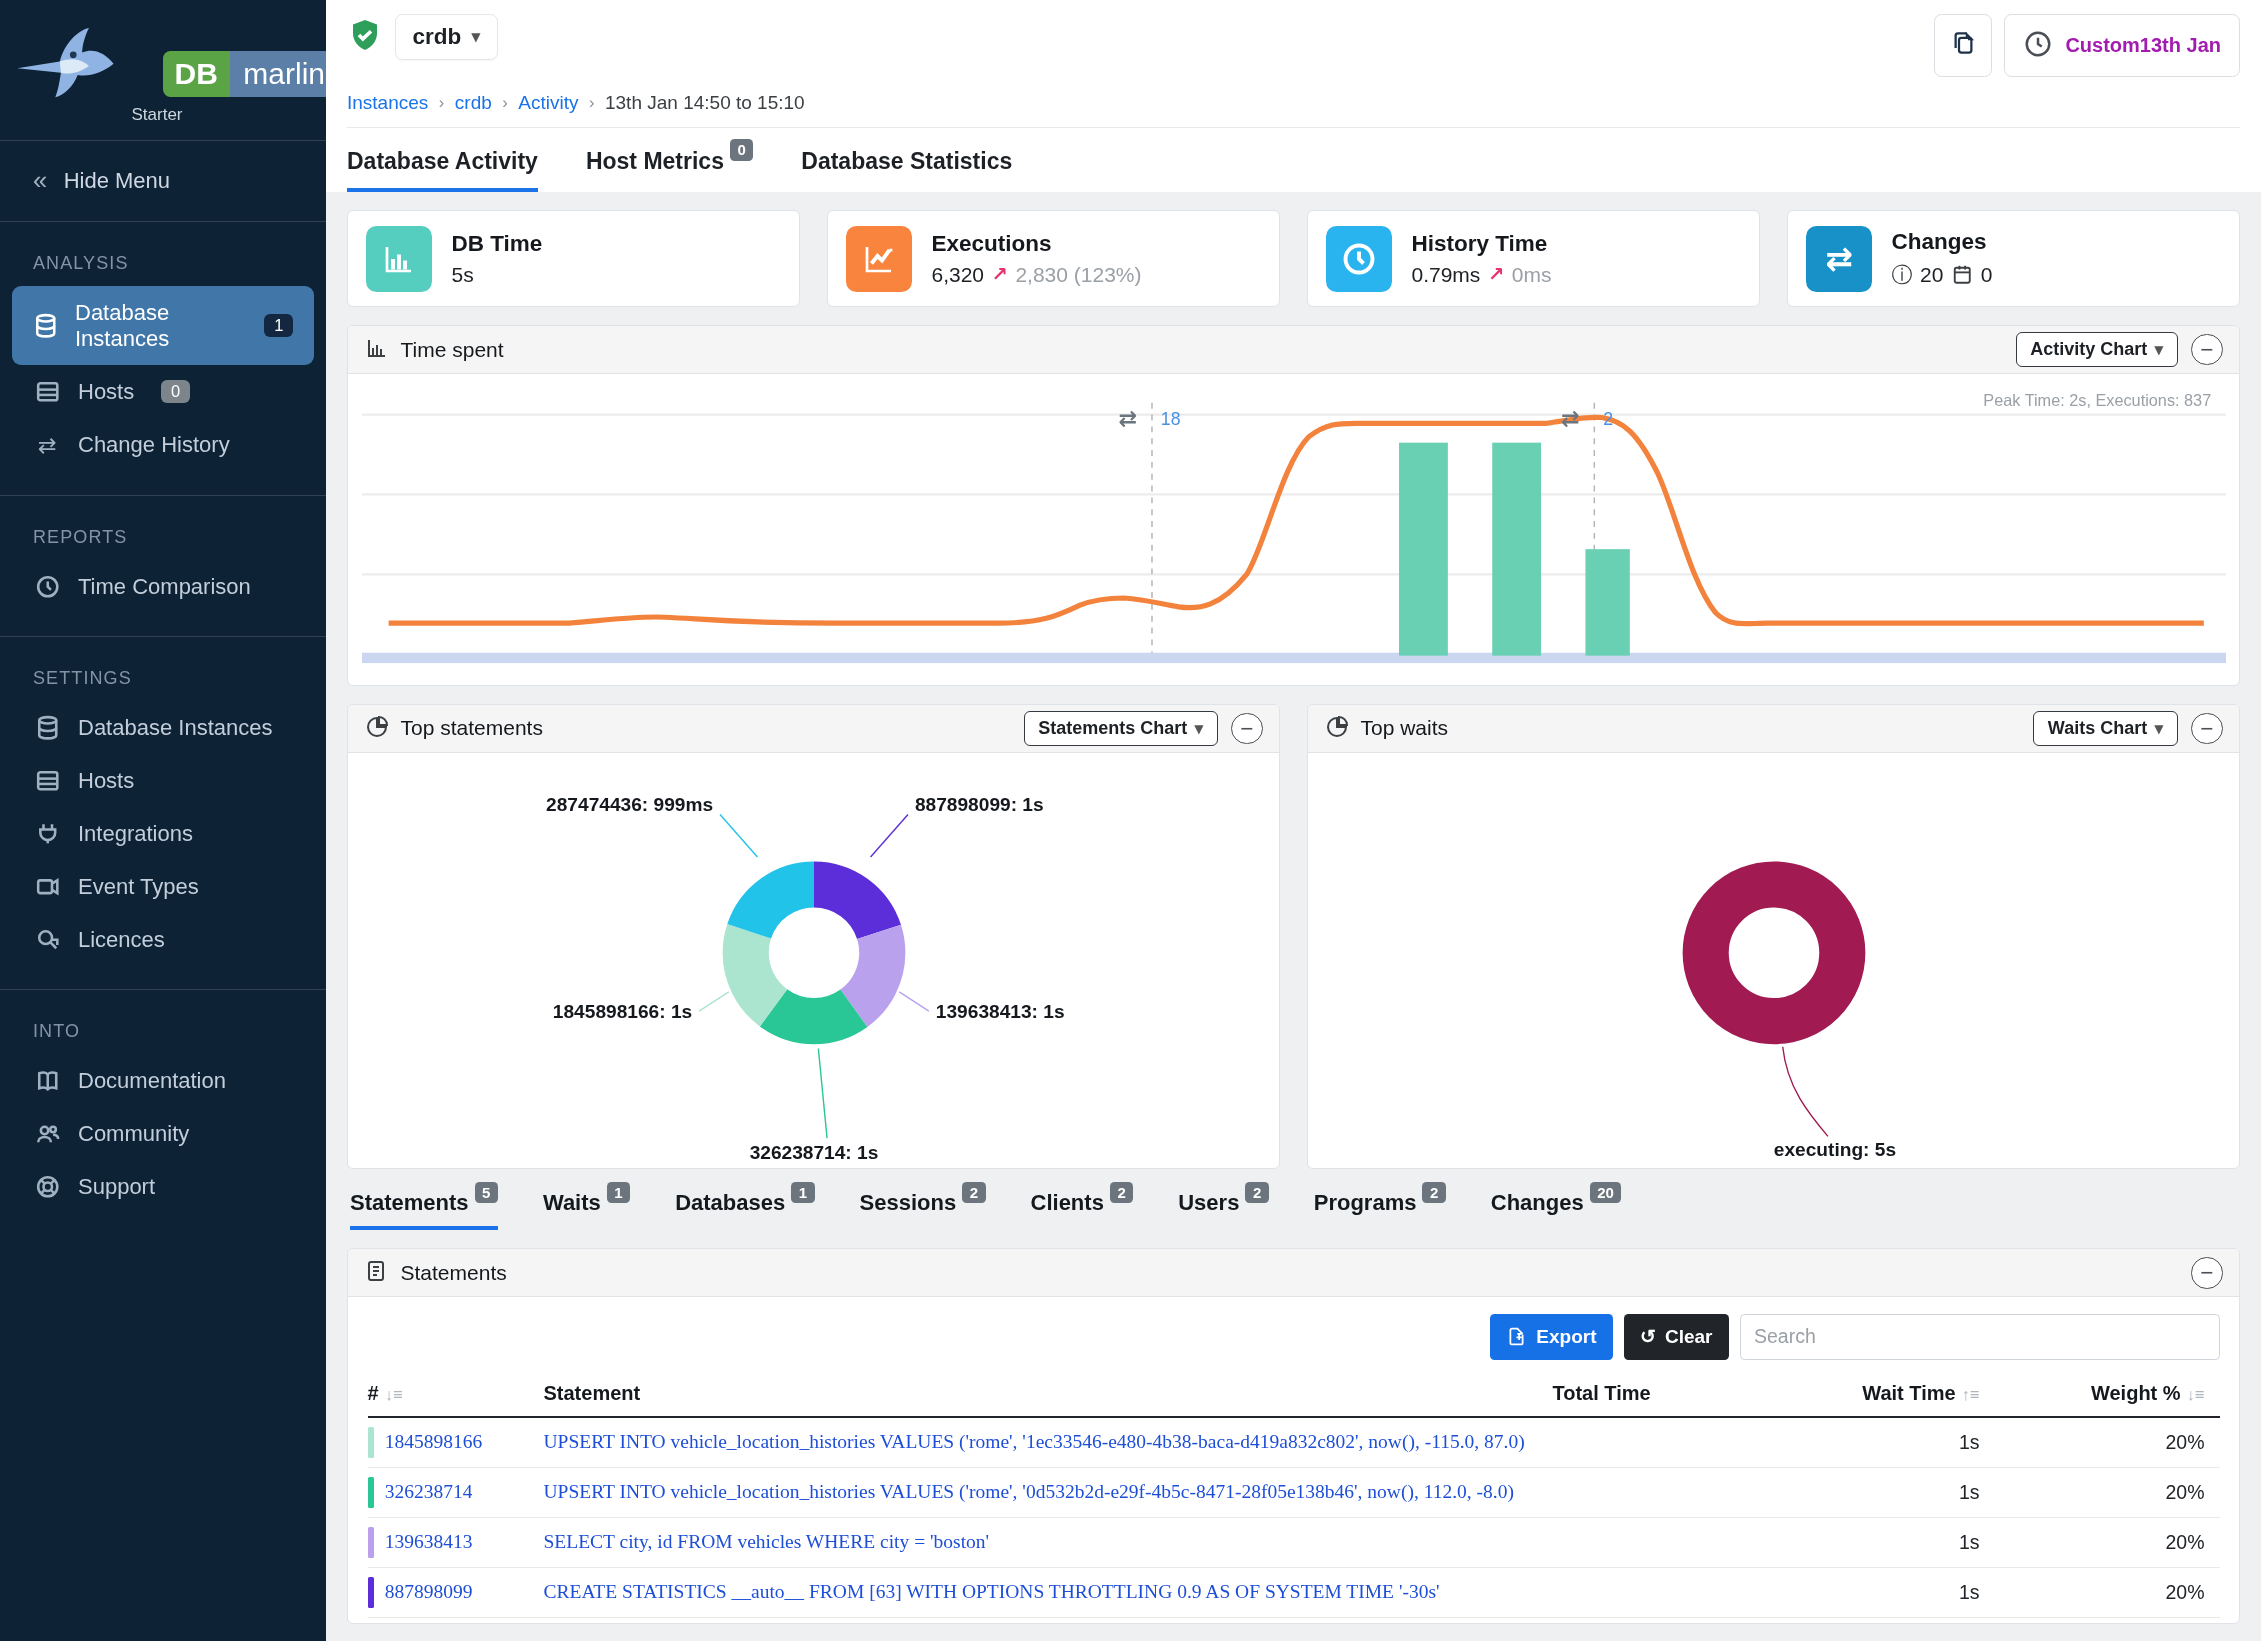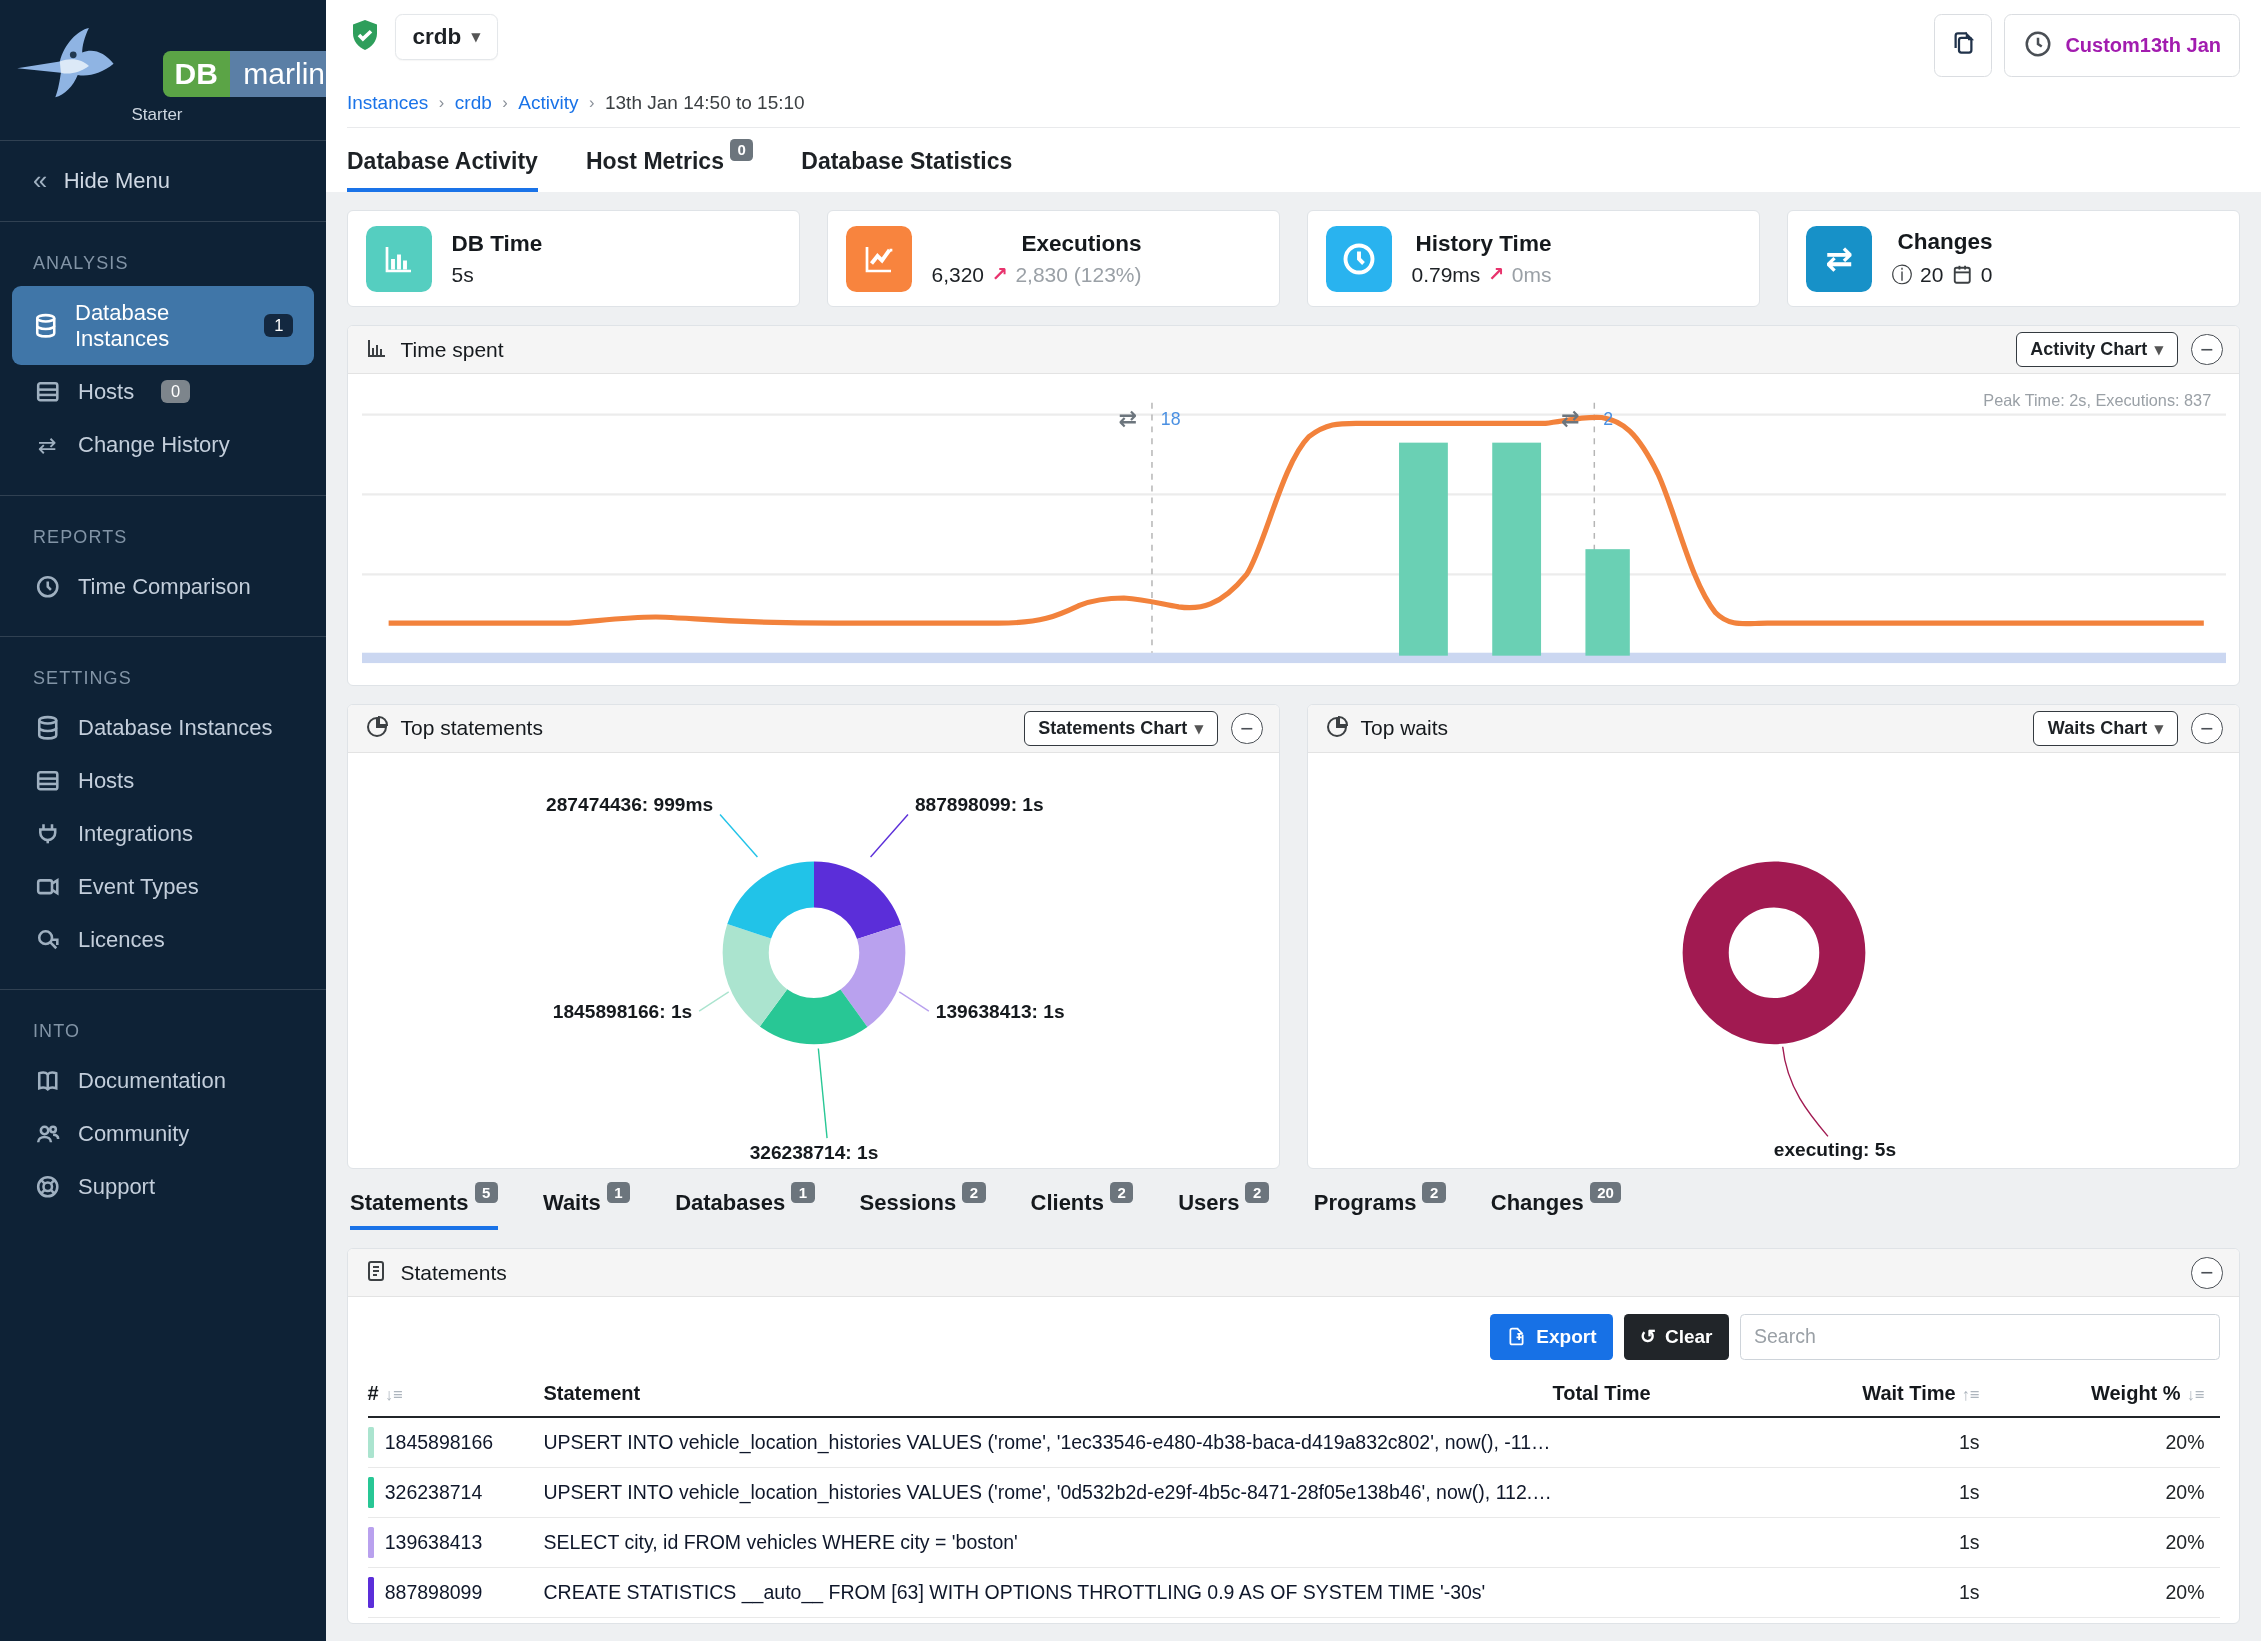--- a/index.html
+++ b/index.html
@@ -50,21 +50,21 @@
 
   .main-tabs { background:#fff; display:flex; gap:48px; padding:19.5px 21px 0 21px; }
   .main-tab { font-size:23px; font-weight:bold; color:#1d2125; padding-bottom:13.5px; cursor:pointer; position:relative; }
   .main-tab.active { border-bottom:4.5px solid #1a73e8; }
   .tab-badge { background:#6c757d; color:#fff; font-size:15px; border-radius:4.5px; padding:2.2px 7.5px; margin-left:6px; vertical-align:top; position:relative; top:-6px; }
 
   .content { flex:1; background:#eef0f2; padding:18px 21px; overflow:hidden; display:flex; flex-direction:column; gap:18px; }
 
   
   .cards { display:flex; gap:27px; }
-  .card { background:#fff; border:0.7px solid #dfe3e7; border-radius:6px; flex:1; display:flex; align-items:center; gap:19.5px; padding:13.5px 18px; height:97px;text-align:right; }
+  .card { background:#fff; border:0.7px solid #dfe3e7; border-radius:6px; flex:1; display:flex; align-items:center; gap:19.5px; padding:13.5px 18px; height:97px; }
   .card-ico { width:66px; height:66px; border-radius:10.5px; display:flex; align-items:center; justify-content:center; flex-shrink:0; }
   .card-ico svg { stroke:#fff; fill:none; stroke-width:2.6; }
   .card-ico .uch { color:#fff; font-size:33px; font-weight:bold; }
   .card-title { font-size:22.5px; font-weight:bold; color:#15191d; }
   .card-value-row { font-size:21px; color:#1d2125; margin-top:6px; display:flex; align-items:center; gap:7.5px; }
   .delta-arrow { color:#e8336d; font-size:19.5px; font-weight:bold; }
   .delta-text { color:#9aa0a6; }
   .cv-ico { color:#3c4043; font-size:21px; }
 
   
@@ -97,21 +97,21 @@
   .search-input::placeholder { color:#9aa0a6; }
 
   .tbl { margin:4.5px 19.5px 0 19.5px; }
   .tbl-header, .tbl-row { display:grid; grid-template-columns:176px 1fr 127px 315px 225px; align-items:center; }
   .tbl-header { font-size:20px; font-weight:bold; color:#15191d; padding:10.5px 0; border-bottom:2.2px solid #212529; }
   .sort-ico { color:#adb5bd; font-size:16.5px; margin-left:6px; font-weight:normal; }
   .th-right, .td-right { text-align:right; padding-right:15px; }
   .tbl-row { border-bottom:0.7px solid #e9e9e9; height:50px; font-size:19.5px; }
   .id-cell { display:flex; align-items:center; gap:10.5px; }
   .color-chip { width:6.7px; height:31.5px; border-radius:1.5px; flex-shrink:0; }
-  .id-link, .stmt-link { color:#0f172a; text-decoration:none; cursor:pointer; white-space:nowrap; overflow:hidden; text-overflow:ellipsis; }
+  .id-link, .stmt-link { color:#1d4ed8; text-decoration:none; cursor:pointer; white-space:nowrap; overflow:hidden; text-overflow:ellipsis;font-family:Liberation Serif, serif; }
   .tt-bar { width:34px; height:30px; background:#a11a51; border-radius:1.5px; }
   .c-mint { background:#abe4cf; } .c-green { background:#28c795; } .c-lav { background:#b9a1ee; }
   .c-purp { background:#5b2ed9; }
 </style>
 </head>
 <body>
 
 <div class="app">
 
   <aside class="sidebar">

